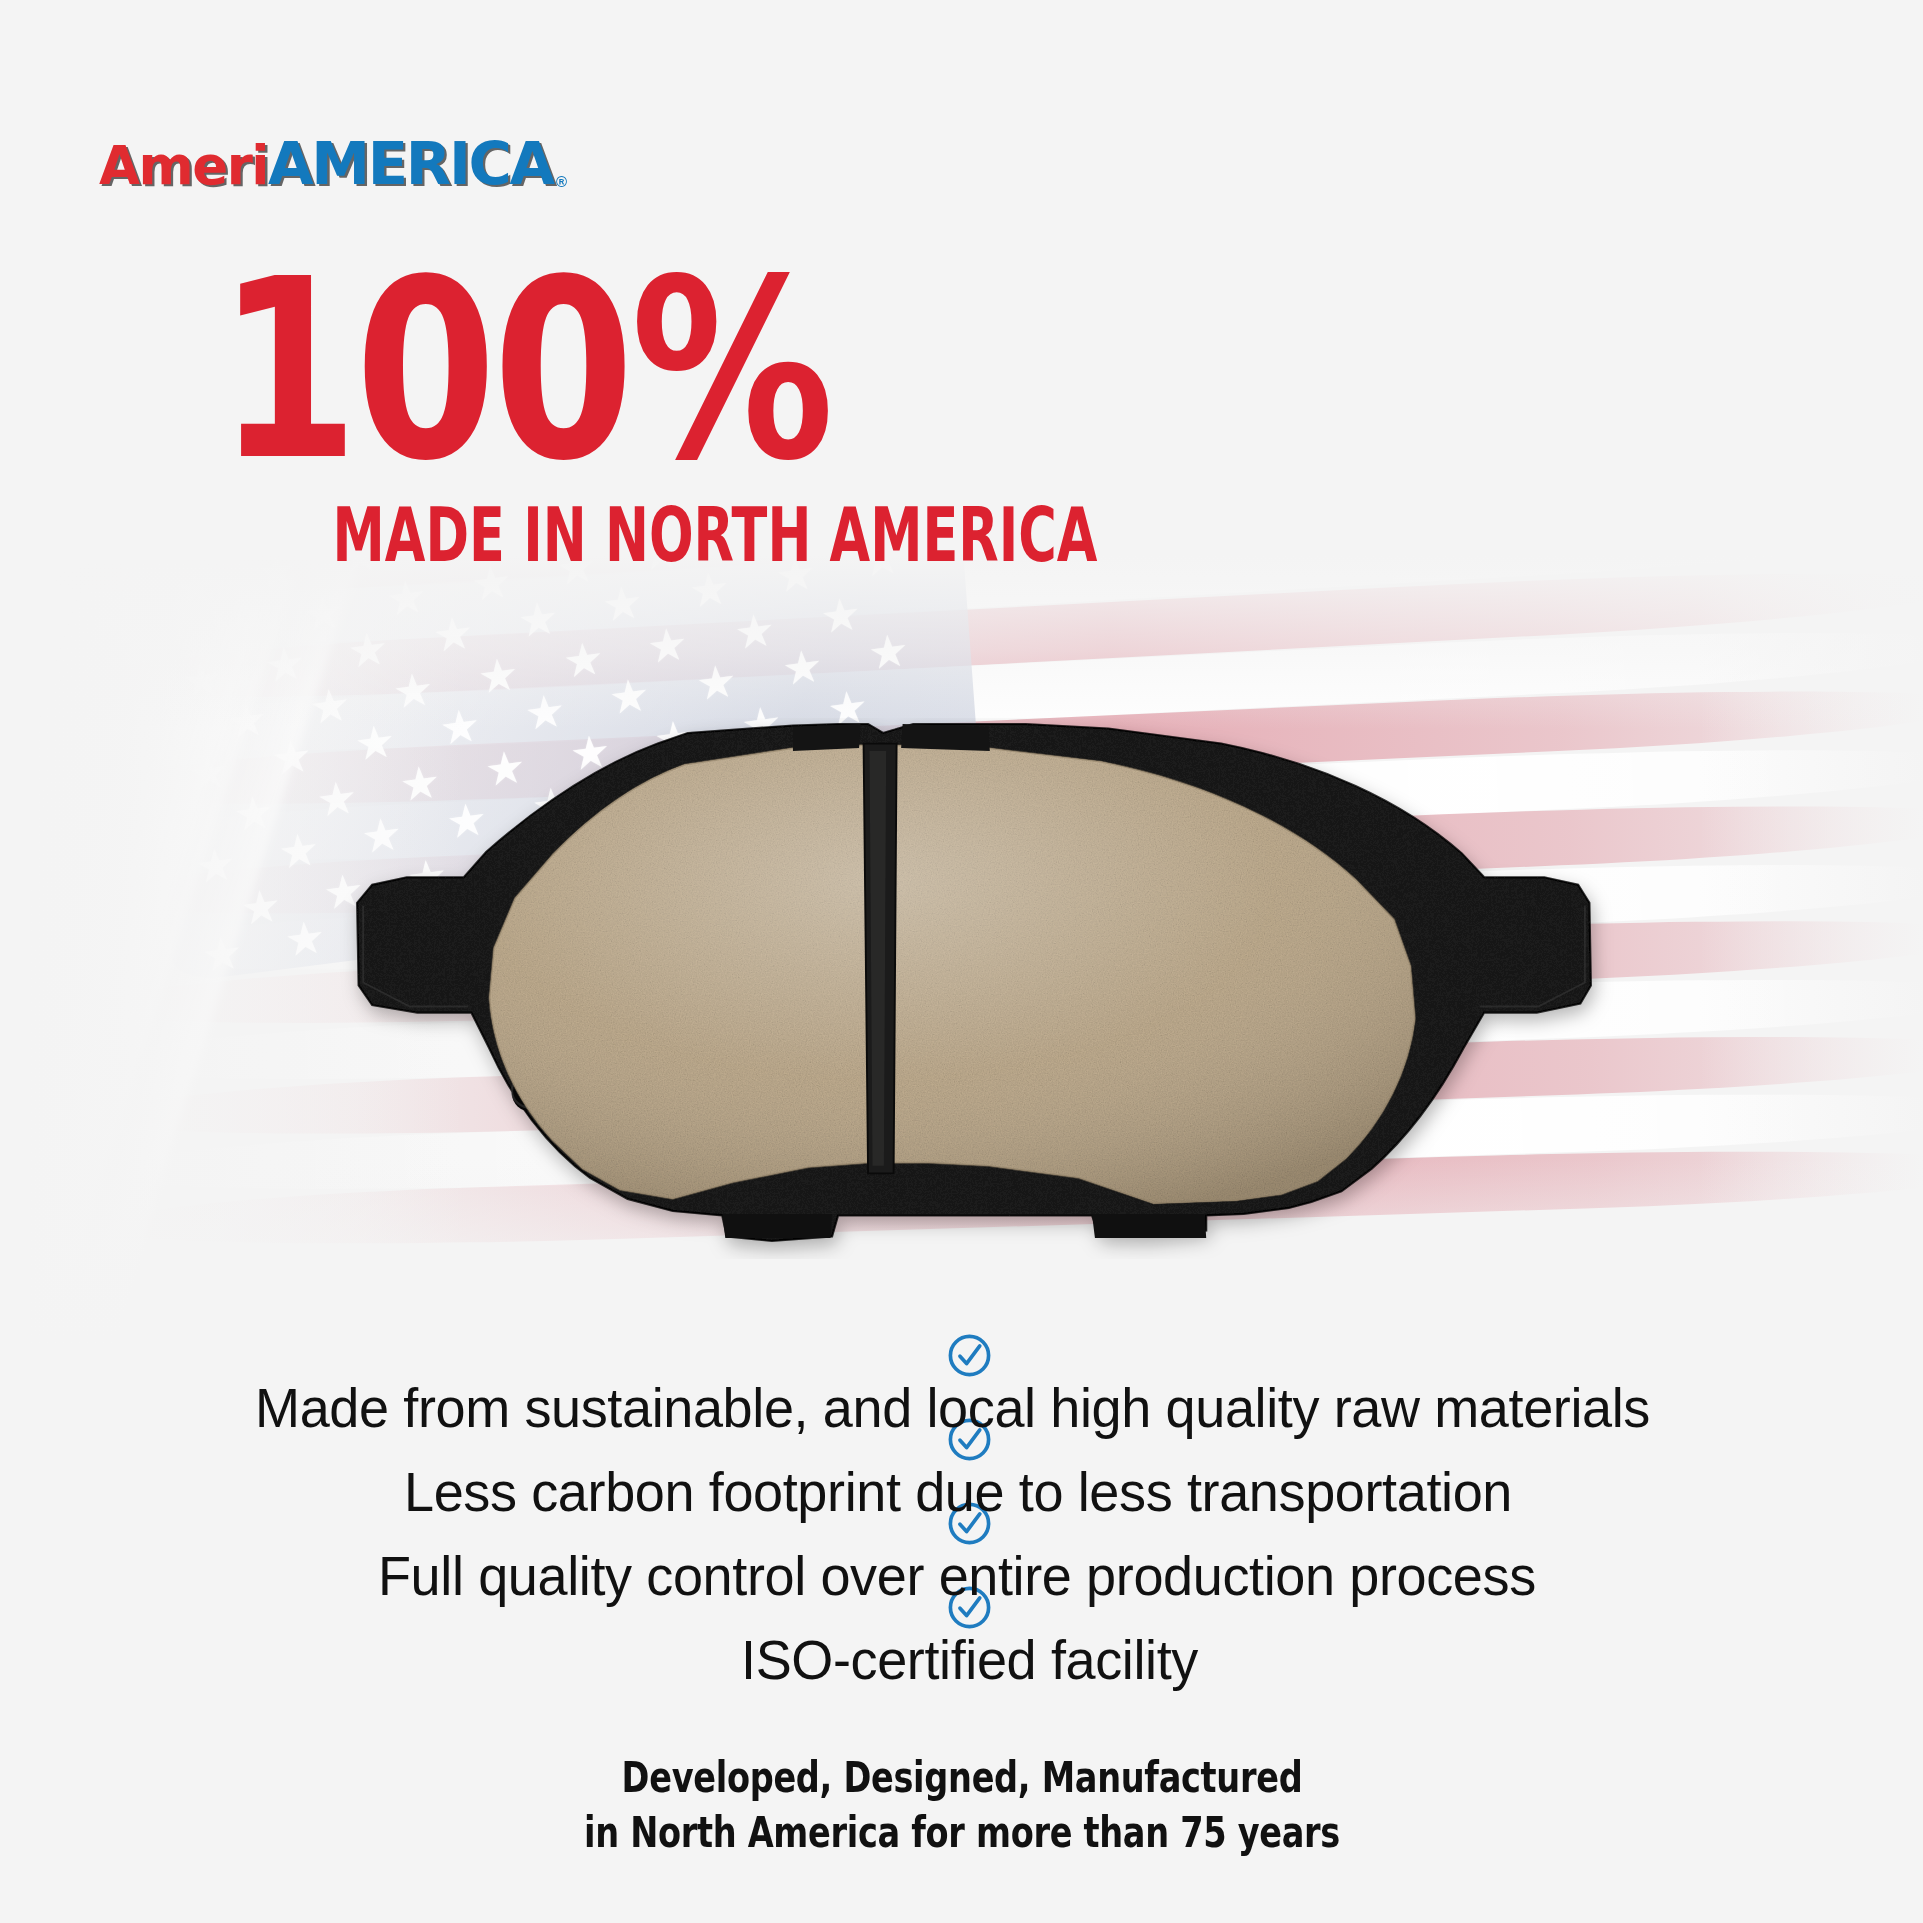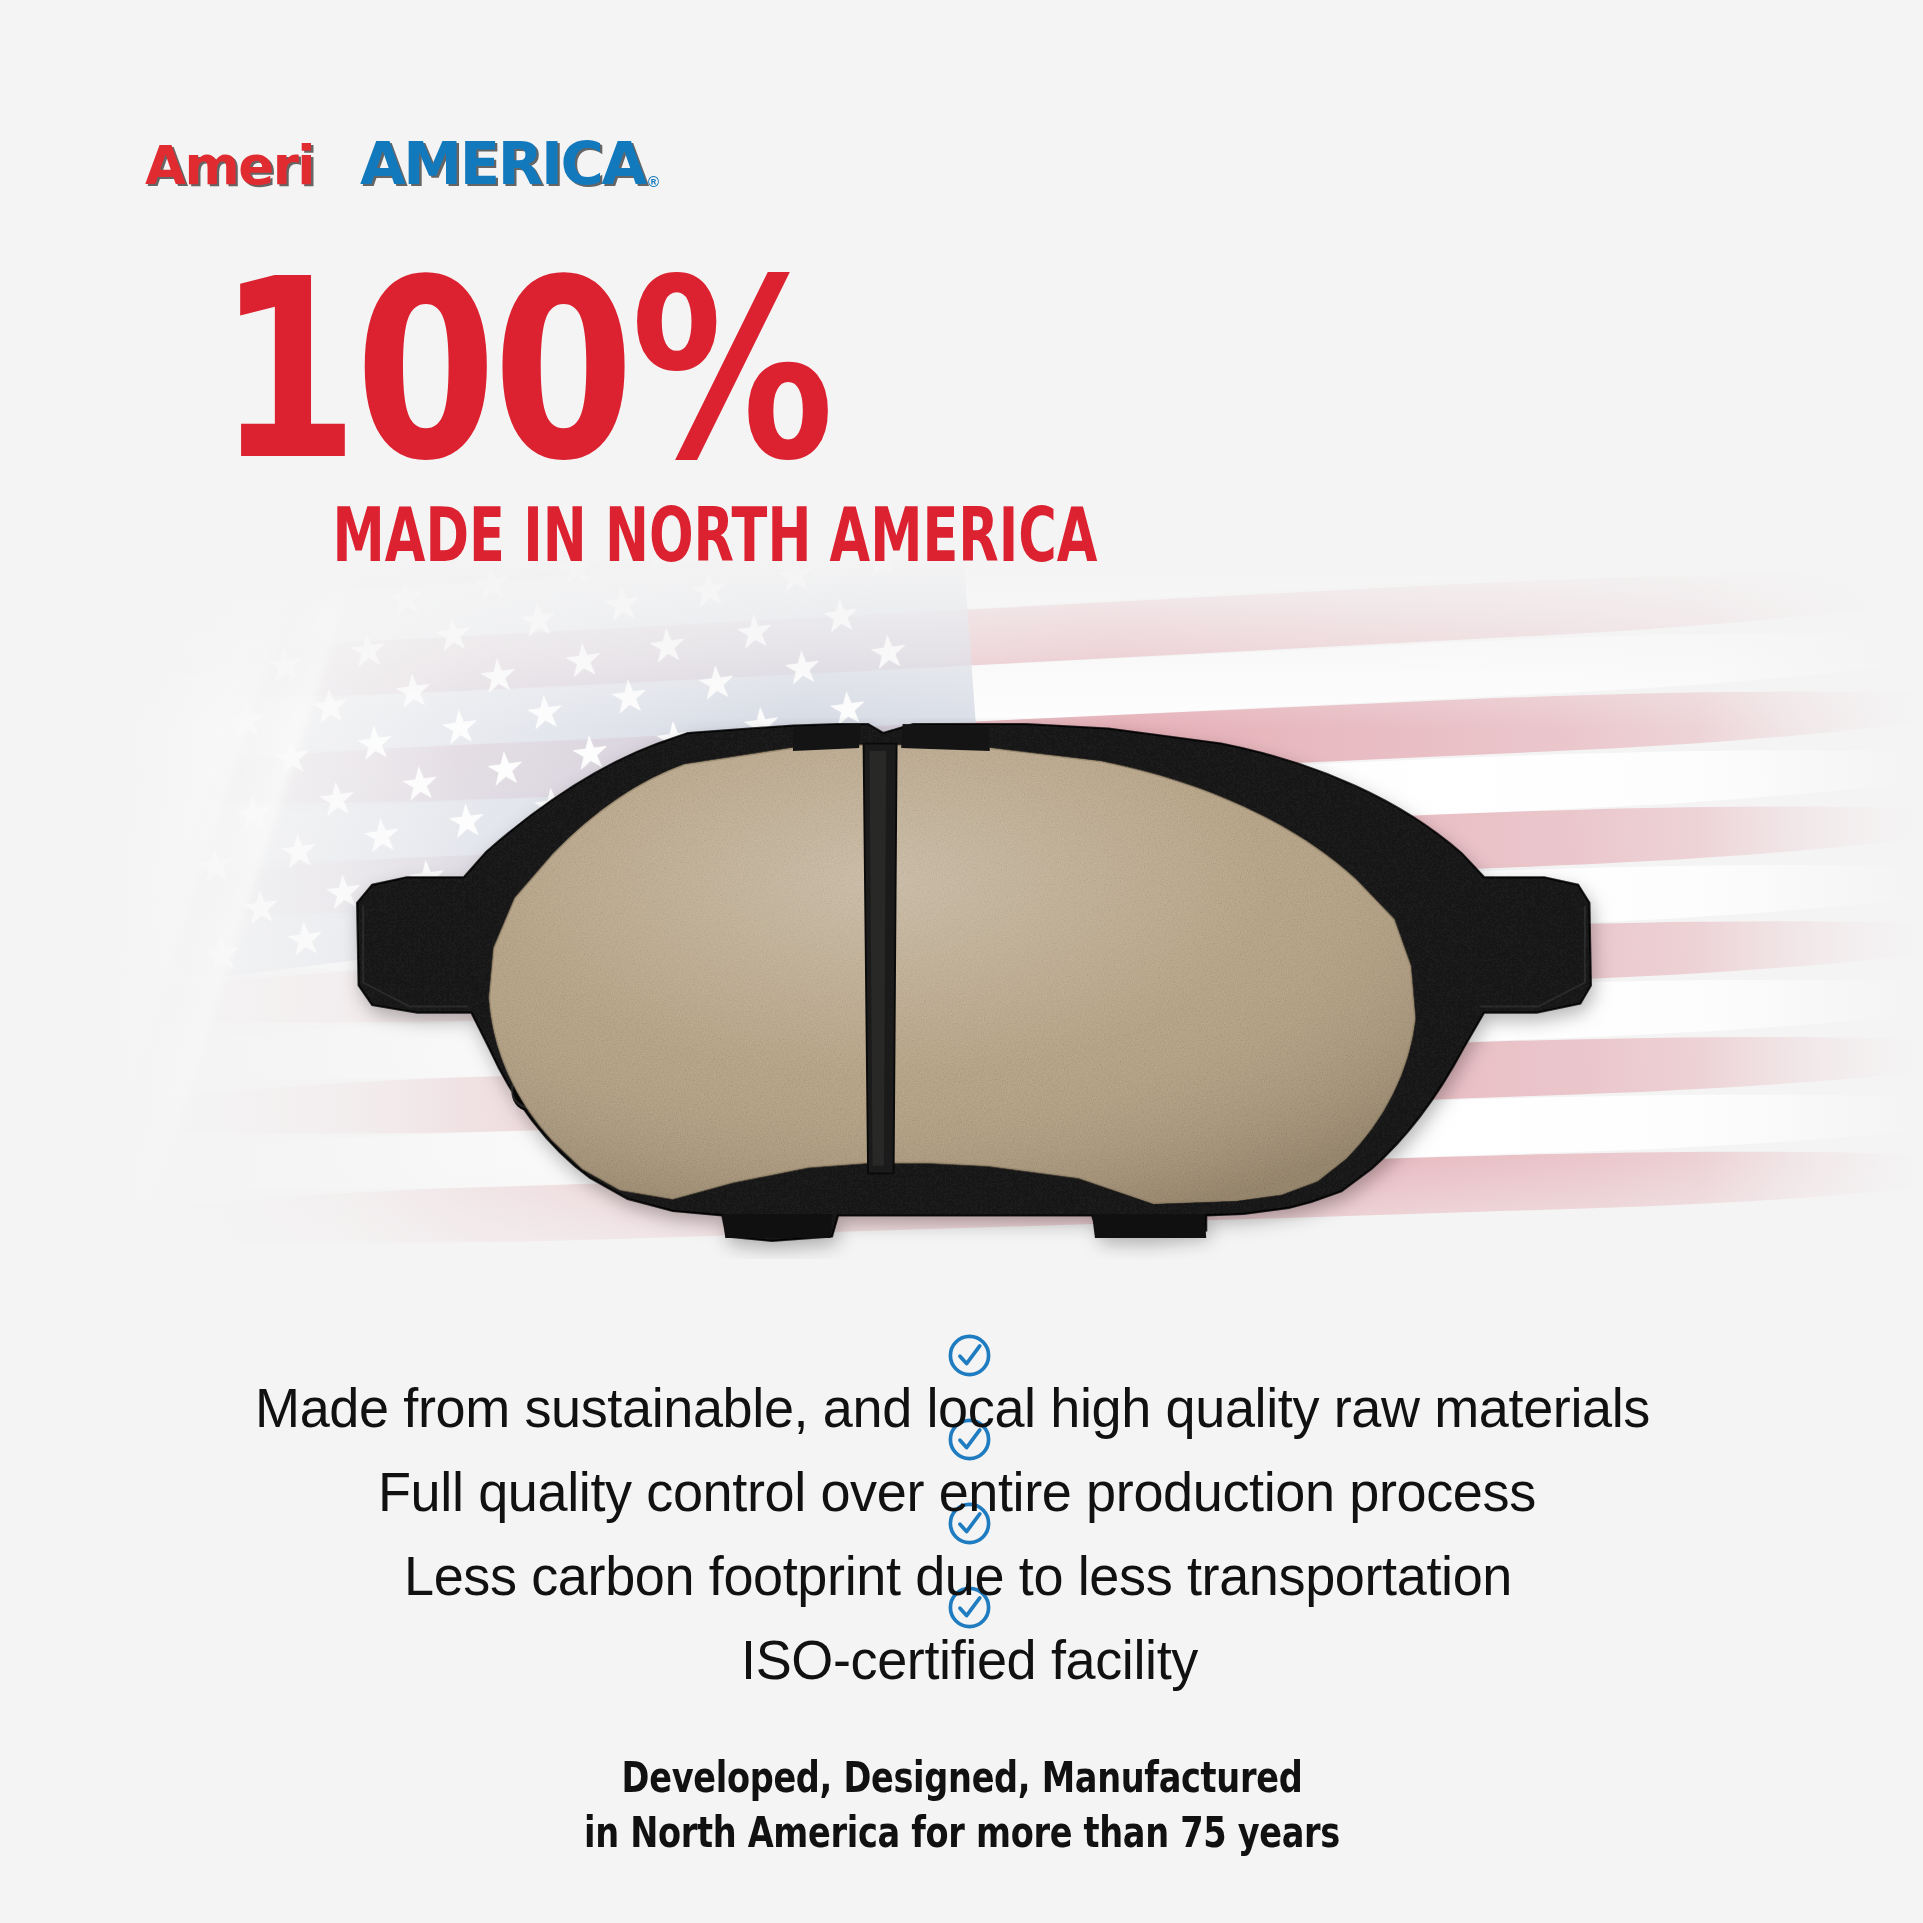--- a/index.html
+++ b/index.html
@@ -137,21 +137,20 @@
     align-items: baseline;
     line-height: 1;
     white-space: nowrap;
   }
   .logo-word {
     font-family: "DejaVu Sans", sans-serif;
     font-weight: bold;
     font-size: 57px;
     letter-spacing: -1.5px;
     text-shadow: 2.3px 2.3px 0 rgba(40,40,40,0.70);
-    margin-left: 46px;
   }
   #logo-ameri { color: #e02b30; font-size: 53px; }
   #logo-brakes { color: #1379bd; font-size: 59px; letter-spacing: -2.3px; }
   #logo-reg {
     color: #1379bd;
     font-size: 15px;
     font-weight: bold;
     margin-left: 3px;
     align-self: flex-end;
     padding-bottom: 4.5px;
@@ -501,31 +500,31 @@
       <span class="feature-text">Made from sustainable, and local high quality raw materials</span>
     </div>
 
     <div class="feature-row">
       <span class="feature-icon">
         <svg viewBox="0 0 64 64" xmlns="http://www.w3.org/2000/svg">
           <circle cx="32" cy="32" r="26" fill="none" stroke="#1f7cc0" stroke-width="5"></circle>
           <path d="M 19 33 L 28 43 L 46 19" fill="none" stroke="#1f7cc0" stroke-width="5" stroke-linecap="round" stroke-linejoin="round"></path>
         </svg>
       </span>
-      <span class="feature-text">Full quality control over entire production process</span>
+      <span class="feature-text">Less carbon footprint due to less transportation</span>
     </div>
 
     <div class="feature-row">
       <span class="feature-icon">
         <svg viewBox="0 0 64 64" xmlns="http://www.w3.org/2000/svg">
           <circle cx="32" cy="32" r="26" fill="none" stroke="#1f7cc0" stroke-width="5"></circle>
           <path d="M 19 33 L 28 43 L 46 19" fill="none" stroke="#1f7cc0" stroke-width="5" stroke-linecap="round" stroke-linejoin="round"></path>
         </svg>
       </span>
-      <span class="feature-text">Less carbon footprint due to less transportation</span>
+      <span class="feature-text">Full quality control over entire production process</span>
     </div>
 
     <div class="feature-row">
       <span class="feature-icon">
         <svg viewBox="0 0 64 64" xmlns="http://www.w3.org/2000/svg">
           <circle cx="32" cy="32" r="26" fill="none" stroke="#1f7cc0" stroke-width="5"></circle>
           <path d="M 19 33 L 28 43 L 46 19" fill="none" stroke="#1f7cc0" stroke-width="5" stroke-linecap="round" stroke-linejoin="round"></path>
         </svg>
       </span>
       <span class="feature-text">ISO-certified facility</span>

